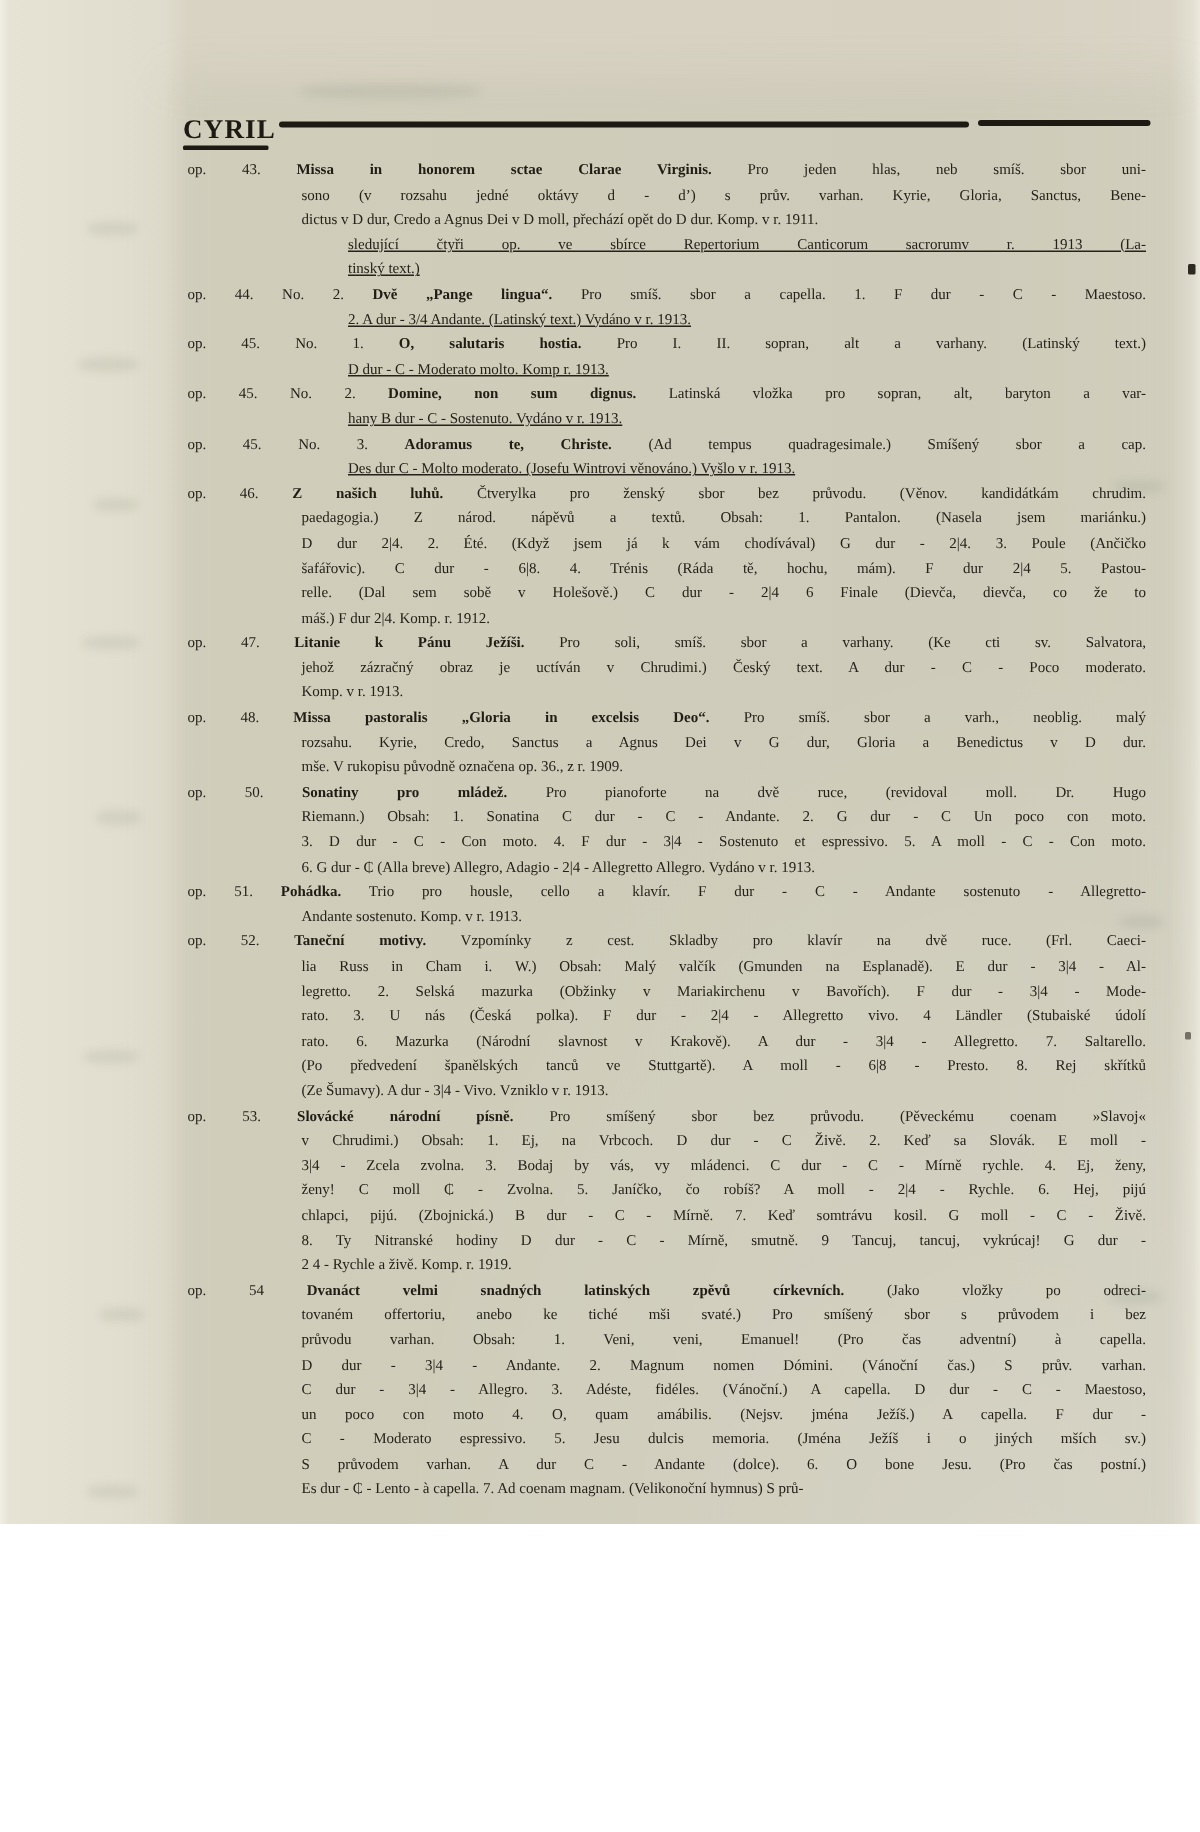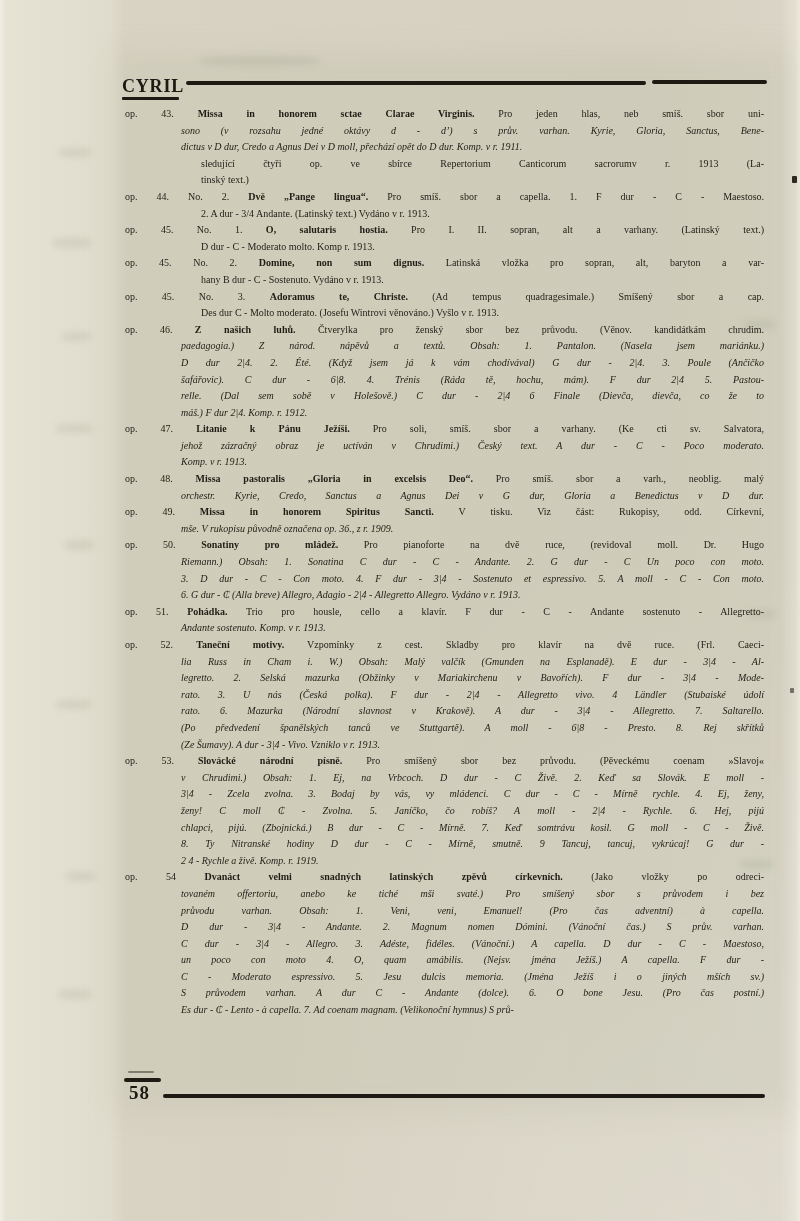--- a/index.html
+++ b/index.html
@@ -1,18 +1,18 @@
 <!DOCTYPE html>
 <html><head>
 <meta charset="utf-8">
 <style>
   html,body{margin:0;padding:0;}
   .page{
     position:relative;
-    width:800px;height:1221px;
+    width:800px;height:1016px;
     overflow:hidden;
     background:
       radial-gradient(ellipse at 85% 110%, rgba(255,255,255,0.20), transparent 45%),
       linear-gradient(90deg,#f1eee4 0px,#e6e2d4 6px,#e0dccd 110px,#d8d3c3 125px,#d6d1c1 650px,#d9d4c5 780px,#e3dfd2 795px,#eceadd 800px),
       #d7d2c2;
     font-family:"Liberation Serif","DejaVu Serif",serif;
     color:#26221a;
   }
   
   .leaf-tint{
@@ -45,22 +45,22 @@
     position:absolute;left:129px;top:1082px;
     font-weight:bold;font-size:19px;color:#1d1a14;letter-spacing:1px;
   }
 
   .opus-list{
     position:absolute;left:125px;top:106px;width:639px;
   }
   .entry{font-size:10px;line-height:16.6px;}
   .entry .line{text-align:justify;text-align-last:left;}
   .entry .line.jl{text-align-last:justify;}
-  .entry:not(.has-no) .cont{margin-left:56px;font-style:italic;}
-  .entry.has-no .cont{margin-left:76px;}
+  .entry:not(.has-no) .cont{margin-left:76px;}
+  .entry.has-no .cont{margin-left:107px;text-decoration:underline;}
   .entry b.title{font-weight:bold;color:#211d15;}
 </style>
 </head>
 <body>
 
 <div class="page">
 
   <div class="leaf-tint"></div>
 
   <div class="smudge" style="left:58px;top:148px;width:34px;height:9px;"></div>
@@ -117,24 +117,23 @@
         <div class="line cont jl">relle. (Dal sem sobě v Holešově.) C dur - 2|4 6 Finale (Dievča, dievča, co že to</div>
         <div class="line cont">máš.) F dur 2|4. Komp. r. 1912.</div>
       </div>
       <div class="entry">
         <div class="line jl"><span>op. 47.</span> <b class="title">Litanie k Pánu Ježíši.</b> <span>Pro soli, smíš. sbor a varhany. (Ke cti sv. Salvatora,</span></div>
         <div class="line cont jl">jehož zázračný obraz je uctíván v Chrudimi.) Český text. A dur - C - Poco moderato.</div>
         <div class="line cont">Komp. v r. 1913.</div>
       </div>
       <div class="entry">
         <div class="line jl"><span>op. 48.</span> <b class="title">Missa pastoralis „Gloria in excelsis Deo“.</b> <span>Pro smíš. sbor a varh., neoblig. malý</span></div>
-        <div class="line cont jl">orchestr. Kyrie, Credo, Sanctus a Agnus Dei v G dur, Gloria a Benedictus v D dur.</div>
+        <div class="line cont jl">rozsahu. Kyrie, Credo, Sanctus a Agnus Dei v G dur, Gloria a Benedictus v D dur.</div>
       </div>
       <div class="entry">
-        <div class="line jl"><span>op. 49.</span> <b class="title">Missa in honorem Spiritus Sancti.</b> <span>V tisku. Viz část: Rukopisy, odd. Církevní,</span></div>
         <div class="line cont">mše. V rukopisu původně označena op. 36., z r. 1909.</div>
       </div>
       <div class="entry">
         <div class="line jl"><span>op. 50.</span> <b class="title">Sonatiny pro mládež.</b> <span>Pro pianoforte na dvě ruce, (revidoval moll. Dr. Hugo</span></div>
         <div class="line cont jl">Riemann.) Obsah: 1. Sonatina C dur - C - Andante. 2. G dur - C Un poco con moto.</div>
         <div class="line cont jl">3. D dur - C - Con moto. 4. F dur - 3|4 - Sostenuto et espressivo. 5. A moll - C - Con moto.</div>
         <div class="line cont">6. G dur - ₵ (Alla breve) Allegro, Adagio - 2|4 - Allegretto Allegro. Vydáno v r. 1913.</div>
       </div>
       <div class="entry">
         <div class="line jl"><span>op. 51.</span> <b class="title">Pohádka.</b> <span>Trio pro housle, cello a klavír. F dur - C - Andante sostenuto - Allegretto-</span></div>

